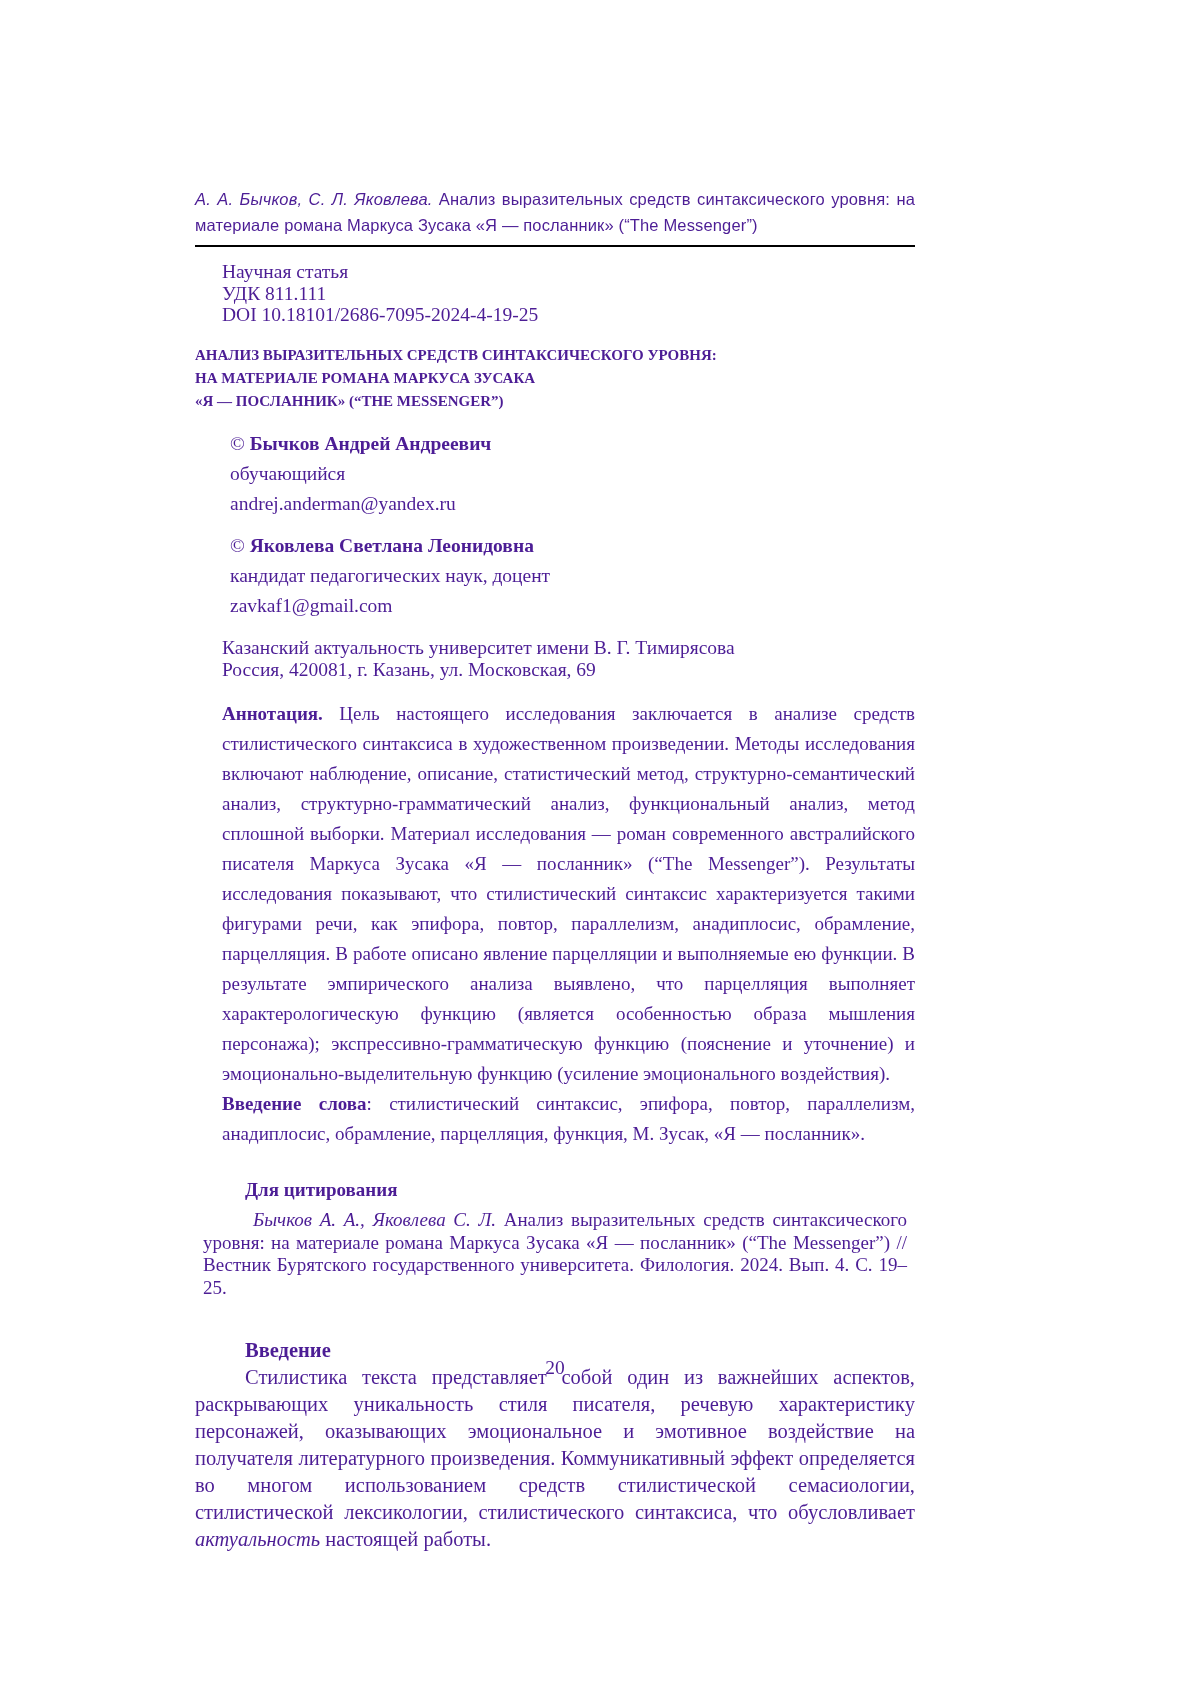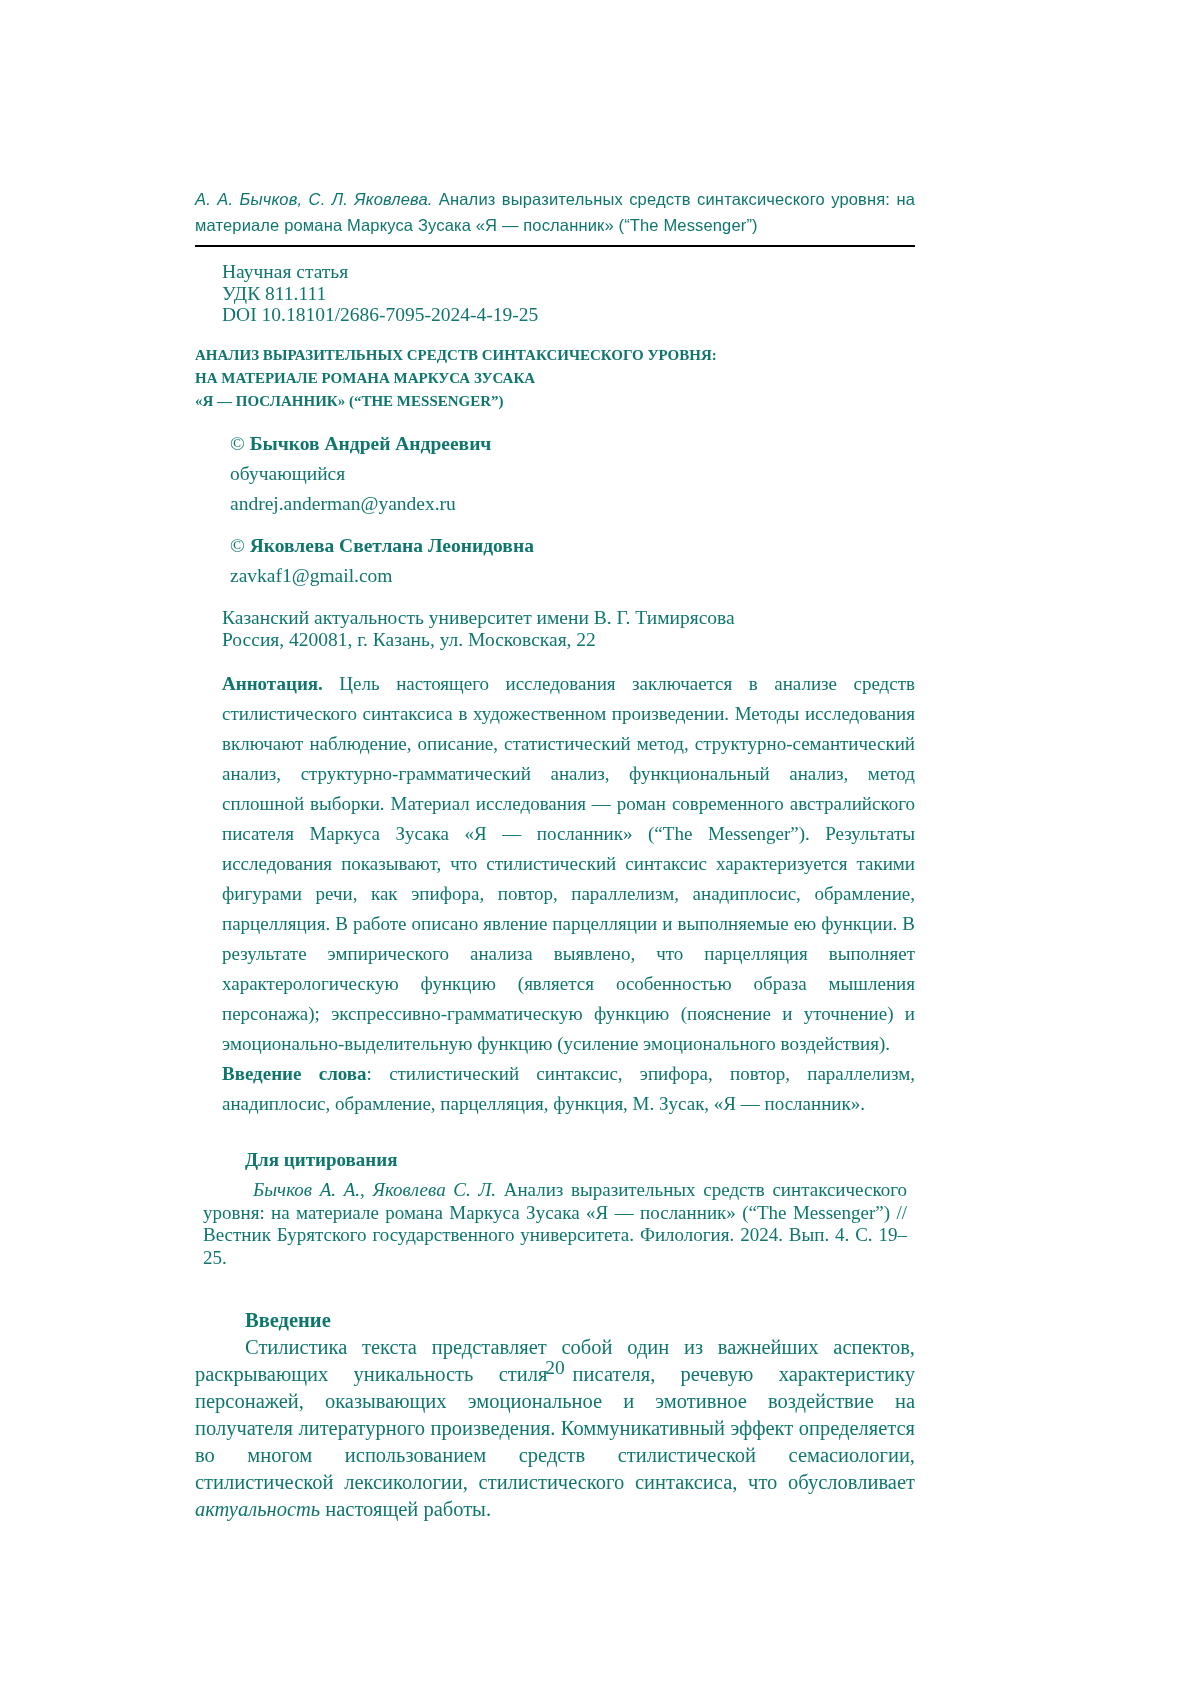--- a/index.html
+++ b/index.html
@@ -3,21 +3,21 @@
 <meta charset="utf-8">
 <style>
   * { box-sizing: border-box; }
   html, body { margin: 0; padding: 0; background: #e9e9e9; }
   .page {
     position: relative;
     width: 1200px;
     height: 1697px;
     margin: 0 auto;
     background: #ffffff;
-    color: #0f766e;
+    color: #4c1d95;
     font-family: "Liberation Serif", serif;
     overflow: hidden;
     text-decoration: underline;
   }
   .content {
     position: absolute;
     left: 195px;
     top: 186px;
     width: 720px;
   }
@@ -115,26 +115,27 @@
     </h1>
 
     <section class="author-block front-indent">
       <p><span>©</span> <span class="b">Бычков Андрей Андреевич</span></p>
       <p>обучающийся</p>
       <p>andrej.anderman@yandex.ru</p>
     </section>
 
     <section class="author-block front-indent">
       <p><span>©</span> <span class="b">Яковлева Светлана Леонидовна</span></p>
+      <p>кандидат педагогических наук, доцент</p>
       <p>zavkaf1@gmail.com</p>
     </section>
 
     <section class="inst front-indent">
       <p>Казанский актуальность университет имени В. Г. Тимирясова</p>
-      <p>Россия, 420081, г. Казань, ул. Московская, 22</p>
+      <p>Россия, 420081, г. Казань, ул. Московская, 69</p>
     </section>
 
     <section class="abstract front-indent">
       <p><span class="b">Аннотация.</span><span> Цель настоящего исследования заключается в анализе средств стилистического синтаксиса в художественном произведении. Методы исследования включают наблюдение, описание, статистический метод, структурно-семантический анализ, структурно-грамматический анализ, функциональный анализ, метод сплошной выборки. Материал исследования — роман современного австралийского писателя Маркуса Зусака «Я — посланник» (“The Messenger”). Результаты исследования показывают, что стилистический синтаксис характеризуется такими фигурами речи, как эпифора, повтор, параллелизм, анадиплосис, обрамление, парцелляция. В работе описано явление парцелляции и выполняемые ею функции. В результате эмпирического анализа выявлено, что парцелляция выполняет характерологическую функцию (является особенностью образа мышления персонажа); экспрессивно-грамматическую функцию (пояснение и уточнение) и эмоционально-выделительную функцию (усиление эмоционального воздействия).</span></p>
       <p><span class="b">Введение слова</span><span>: стилистический синтаксис, эпифора, повтор, параллелизм, анадиплосис, обрамление, парцелляция, функция, М. Зусак, «Я — посланник».</span></p>
     </section>
 
     <section class="citation">
       <p class="citation-heading">Для цитирования</p>
       <p class="citation-text"><span class="i">Бычков А. А., Яковлева С. Л.</span><span> Анализ выразительных средств синтаксического уровня: на материале романа Маркуса Зусака «Я — посланник» (“The Messenger”) // Вестник Бурятского государственного университета. Филология. 2024. Вып. 4. С. 19–25.</span></p>

